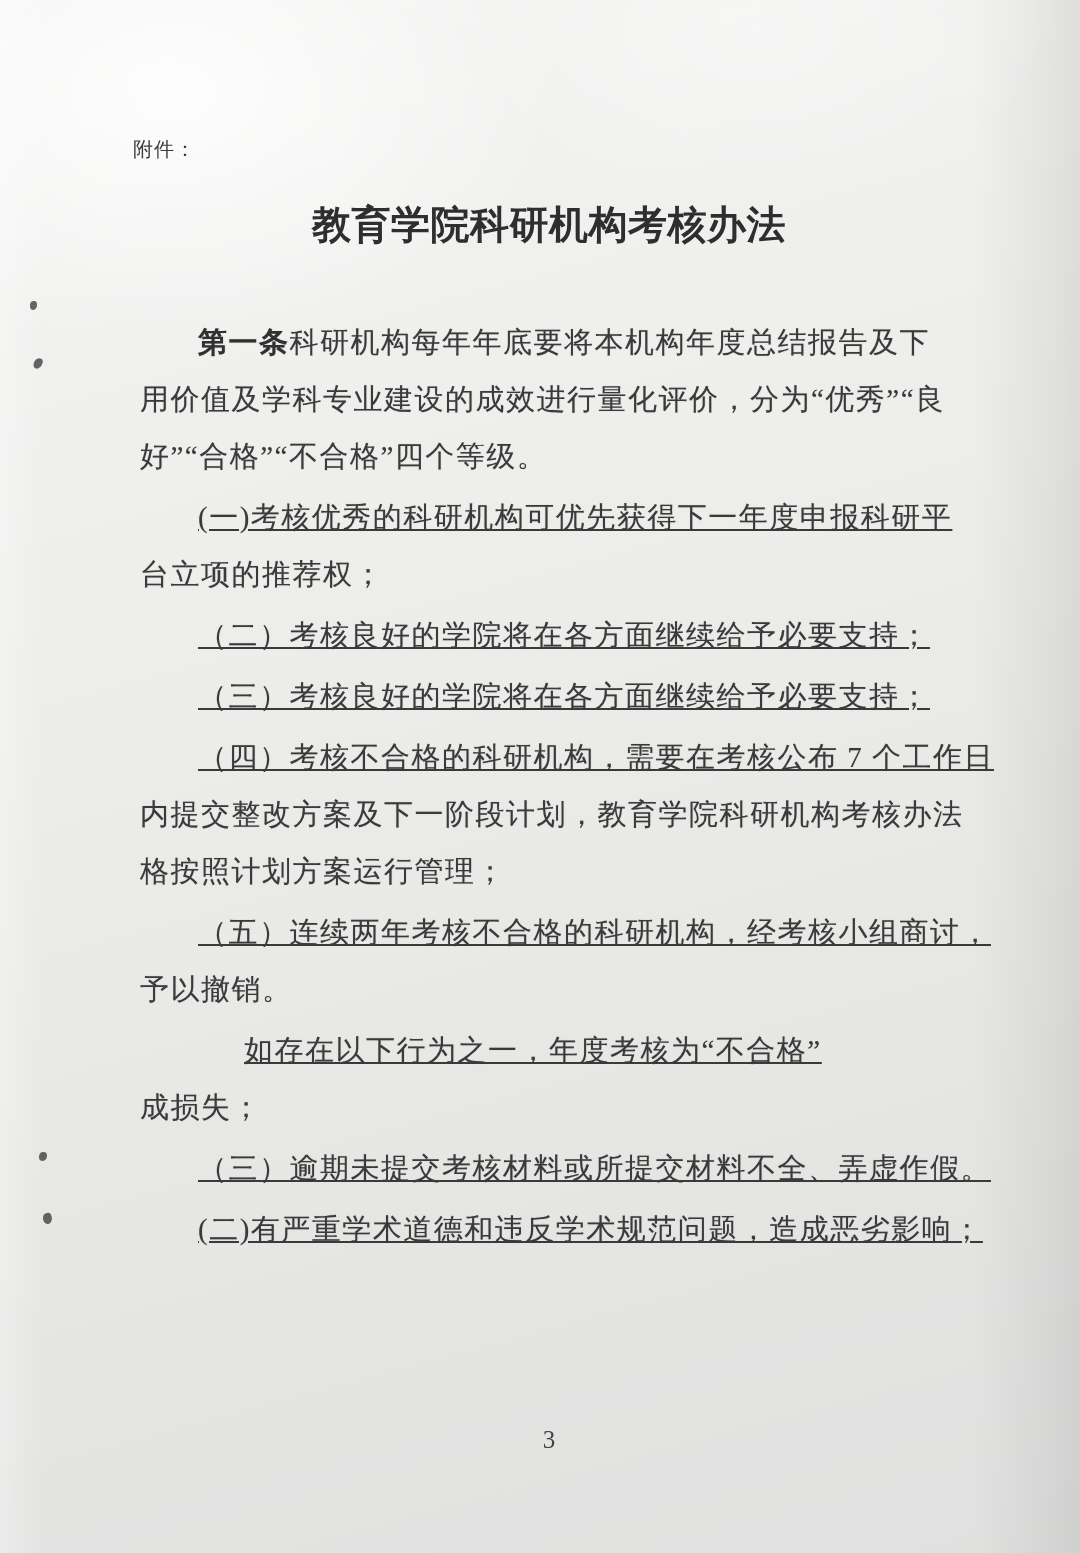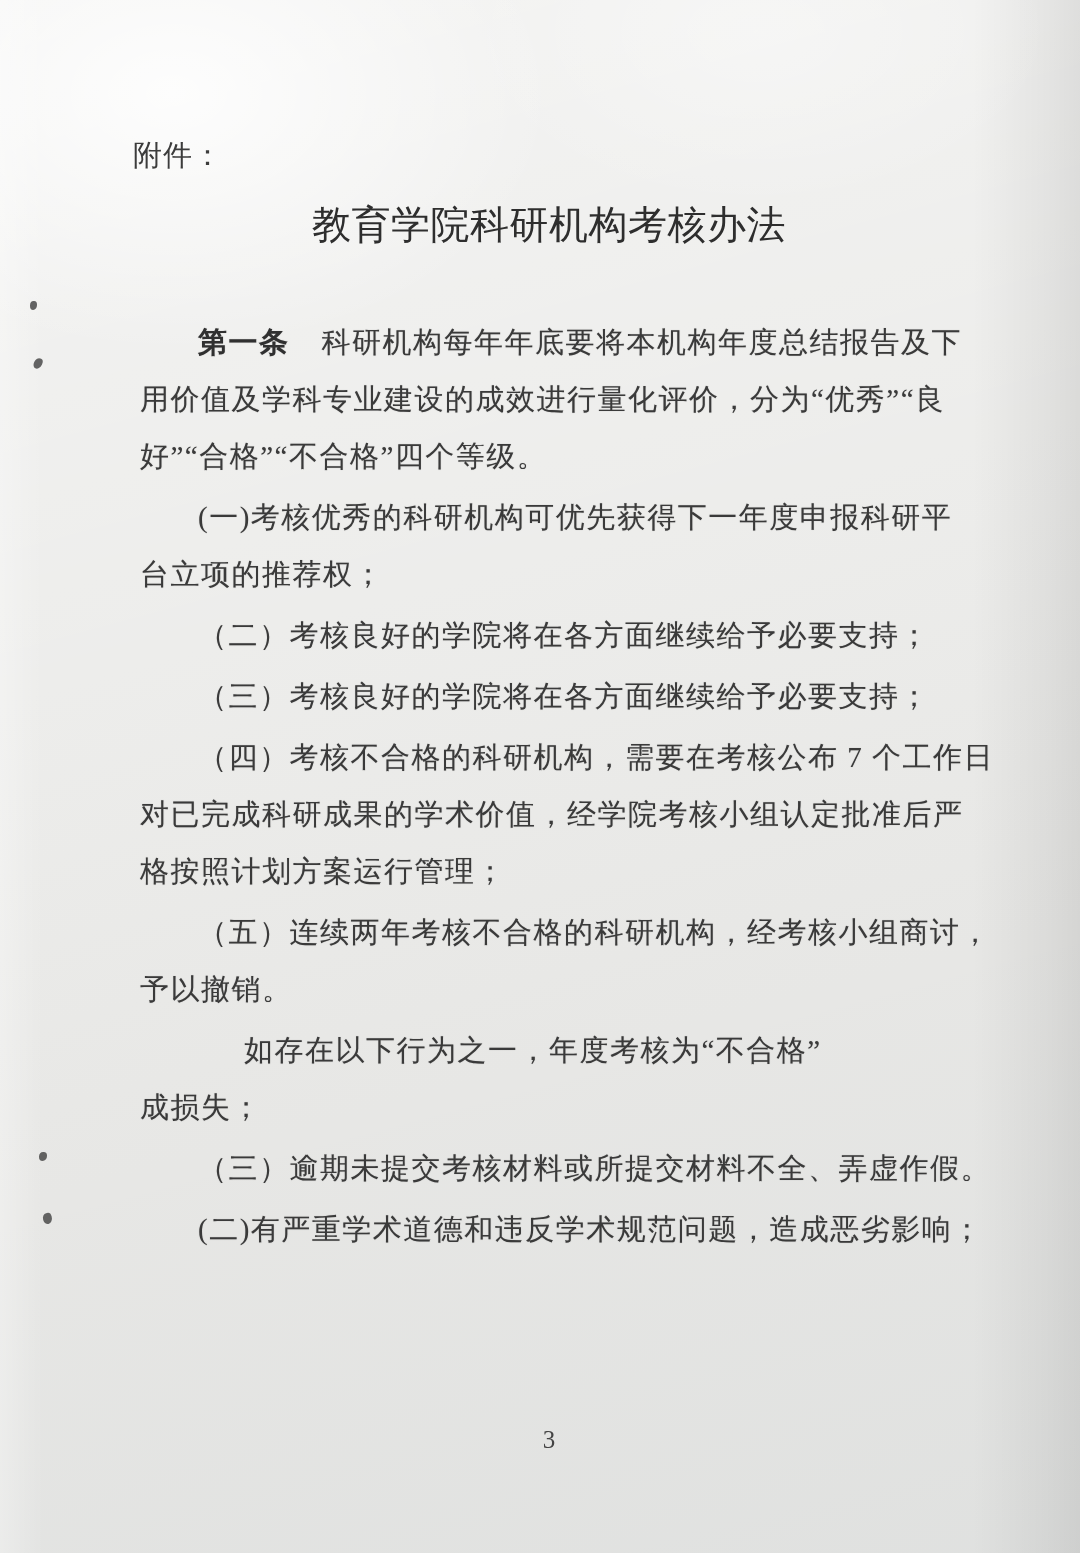--- a/index.html
+++ b/index.html
@@ -28,61 +28,60 @@
       radial-gradient(ellipse 500px 300px at 70% 2%, rgba(255,255,255,0.35), rgba(255,255,255,0) 60%),
       linear-gradient(to right, rgba(255,255,255,0.30) 0%, rgba(255,255,255,0) 4%, rgba(0,0,0,0) 90%, rgba(0,0,0,0.05) 97%, rgba(0,0,0,0.08) 100%),
       linear-gradient(165deg, rgba(255,255,255,0.45) 0%, rgba(255,255,255,0.10) 38%, rgba(0,0,0,0.015) 64%, rgba(40,60,70,0.06) 100%);
   }
   .content { position: absolute; inset: 0; z-index: 1; }
 
   .attachment {
     position: absolute;
     left: 133px;
     top: 136px;
-    font-size: 29px;
+    font-size: 20px;
     letter-spacing: 1px;
     color: #3c3c3c;
     text-align: center;
   }
   .title {
     position: absolute;
     left: 140px;
     top: 198px;
     width: 818px;
     text-align: center;
     font-size: 39px;
-    font-weight: 400;
+    font-weight: 700;
     letter-spacing: 0.5px;
     color: #2e2e2e;
     font-family: "Liberation Sans", "DejaVu Sans", sans-serif;
   }
   .doc-body {
     position: absolute;
     left: 140px;
     top: 314px;
     width: 820px;
     font-size: 29px;
     letter-spacing: 1.5px;
     color: #3a3a3a;
     text-shadow: 0 0 1px rgba(70,70,70,0.35);
   }
   .line {
     margin: 0;
     height: 57px;
     line-height: 57px;
     white-space: nowrap;
   }
-  .line.pstart { margin-top: 4px; }
+  .line.pstart { margin-top: 4px; text-decoration: underline; }
   .line.ind { padding-left: 58px; }
   .line.ind-big { padding-left: 104px; }
   .article-label {
     font-weight: 700;
     font-family: "Liberation Sans", "DejaVu Sans", sans-serif;
     color: #303030;
-    margin-right: 32px;
   }
   .pagenum {
     position: absolute;
     left: 140px;
     top: 1426px;
     width: 818px;
     text-align: center;
     font-size: 25px;
     color: #444;
   }
@@ -114,21 +113,21 @@
       <p class="line">好”“合格”“不合格”四个等级。</p>
 
       <p class="line ind pstart">(一)考核优秀的科研机构可优先获得下一年度申报科研平</p>
       <p class="line">台立项的推荐权；</p>
 
       <p class="line ind pstart">（二）考核良好的学院将在各方面继续给予必要支持；</p>
 
       <p class="line ind pstart">（三）考核良好的学院将在各方面继续给予必要支持；</p>
 
       <p class="line ind pstart">（四）考核不合格的科研机构，需要在考核公布 7 个工作日</p>
-      <p class="line">对已完成科研成果的学术价值，经学院考核小组认定批准后严</p>
+      <p class="line">内提交整改方案及下一阶段计划，教育学院科研机构考核办法</p>
       <p class="line">格按照计划方案运行管理；</p>
 
       <p class="line ind pstart">（五）连续两年考核不合格的科研机构，经考核小组商讨，</p>
       <p class="line">予以撤销。</p>
 
       <p class="line ind-big pstart">如存在以下行为之一，年度考核为“不合格”</p>
 
       <p class="line">成损失；</p>
 
       <p class="line ind pstart">（三）逾期未提交考核材料或所提交材料不全、弄虚作假。</p>

